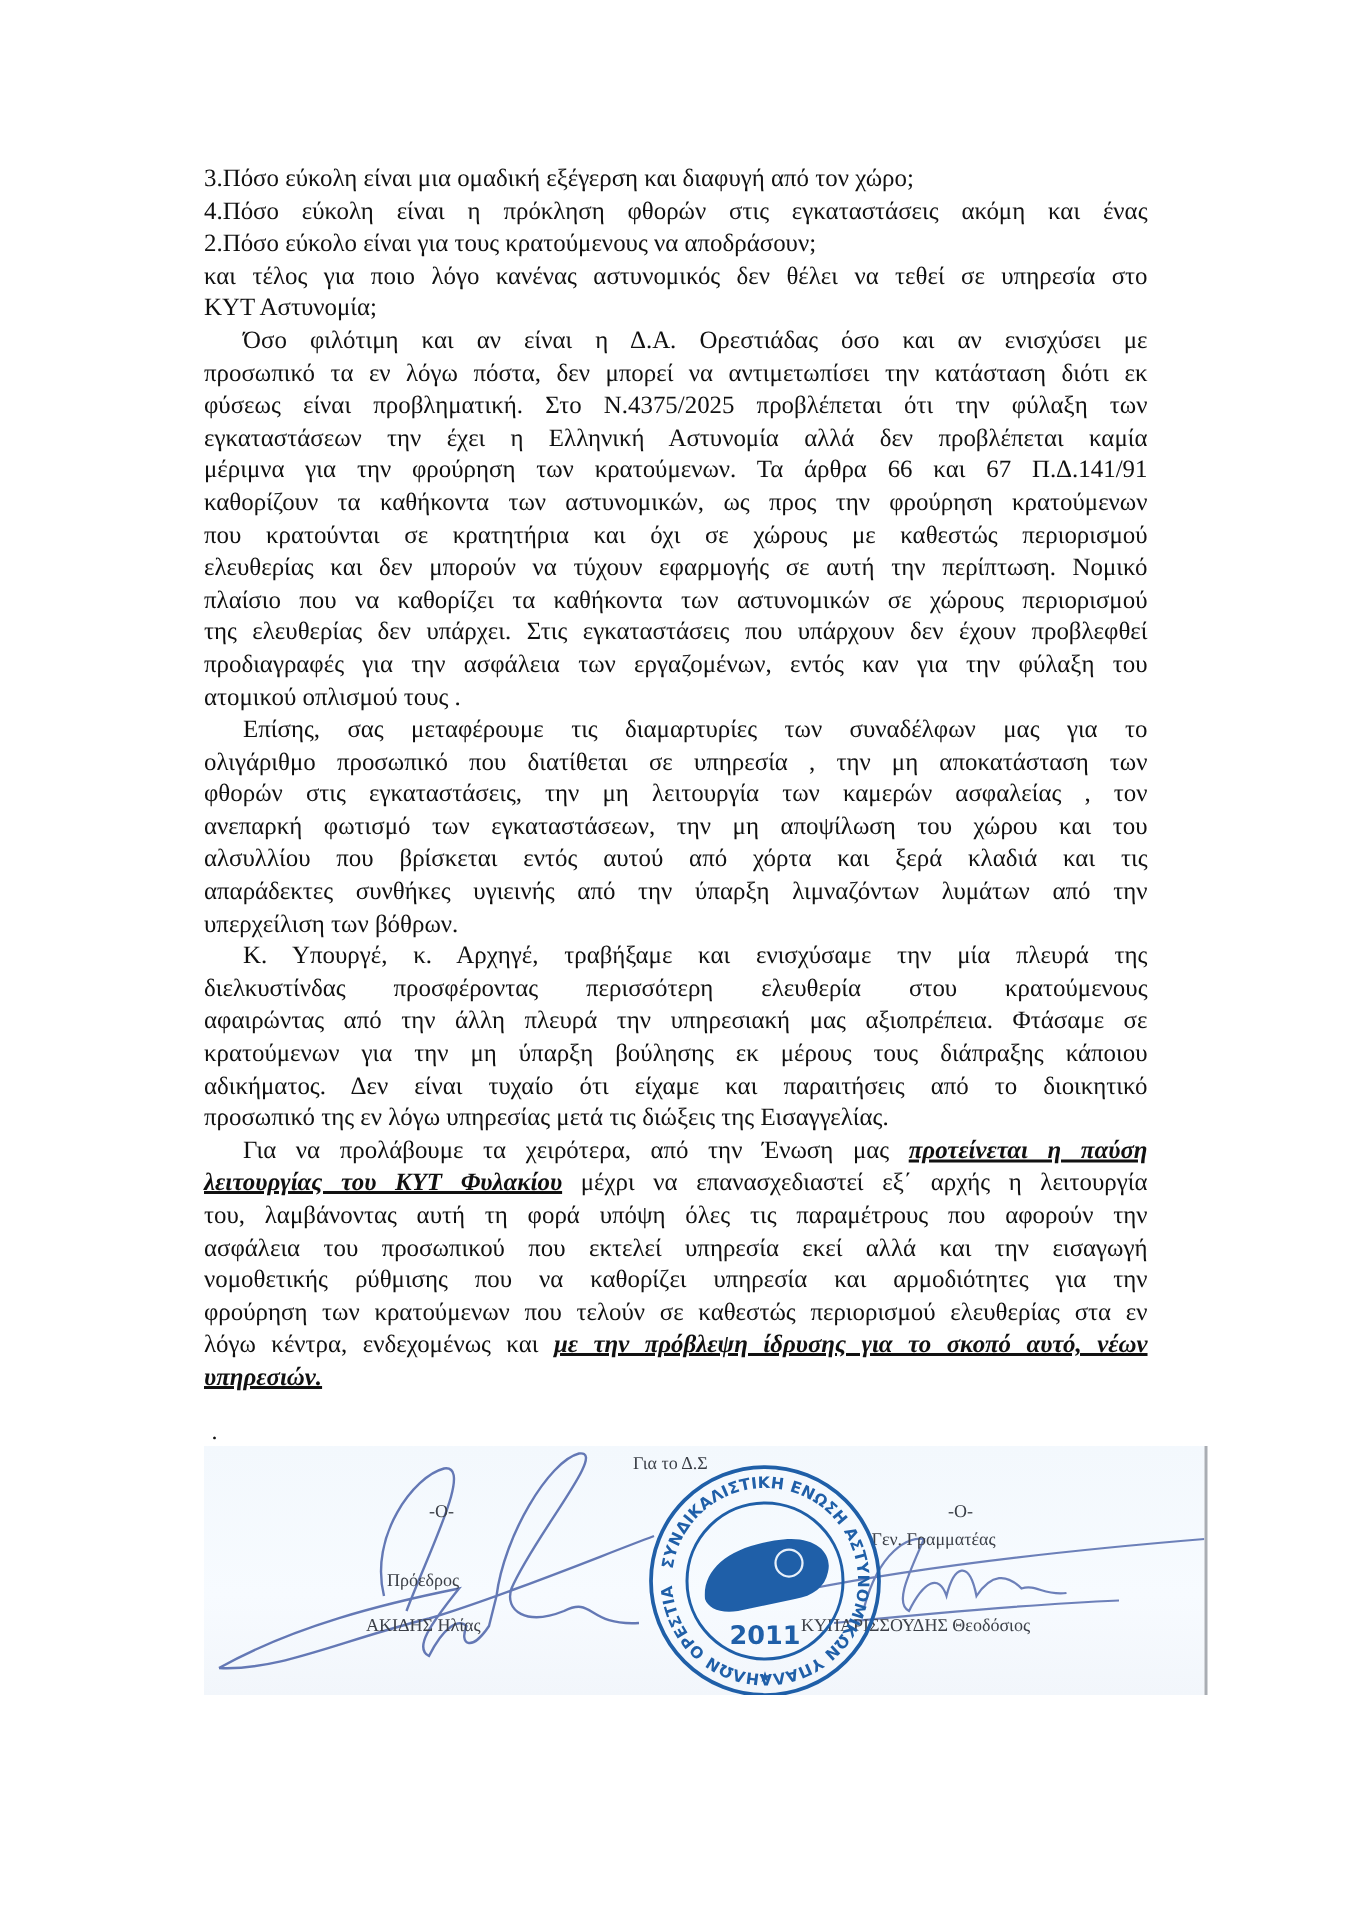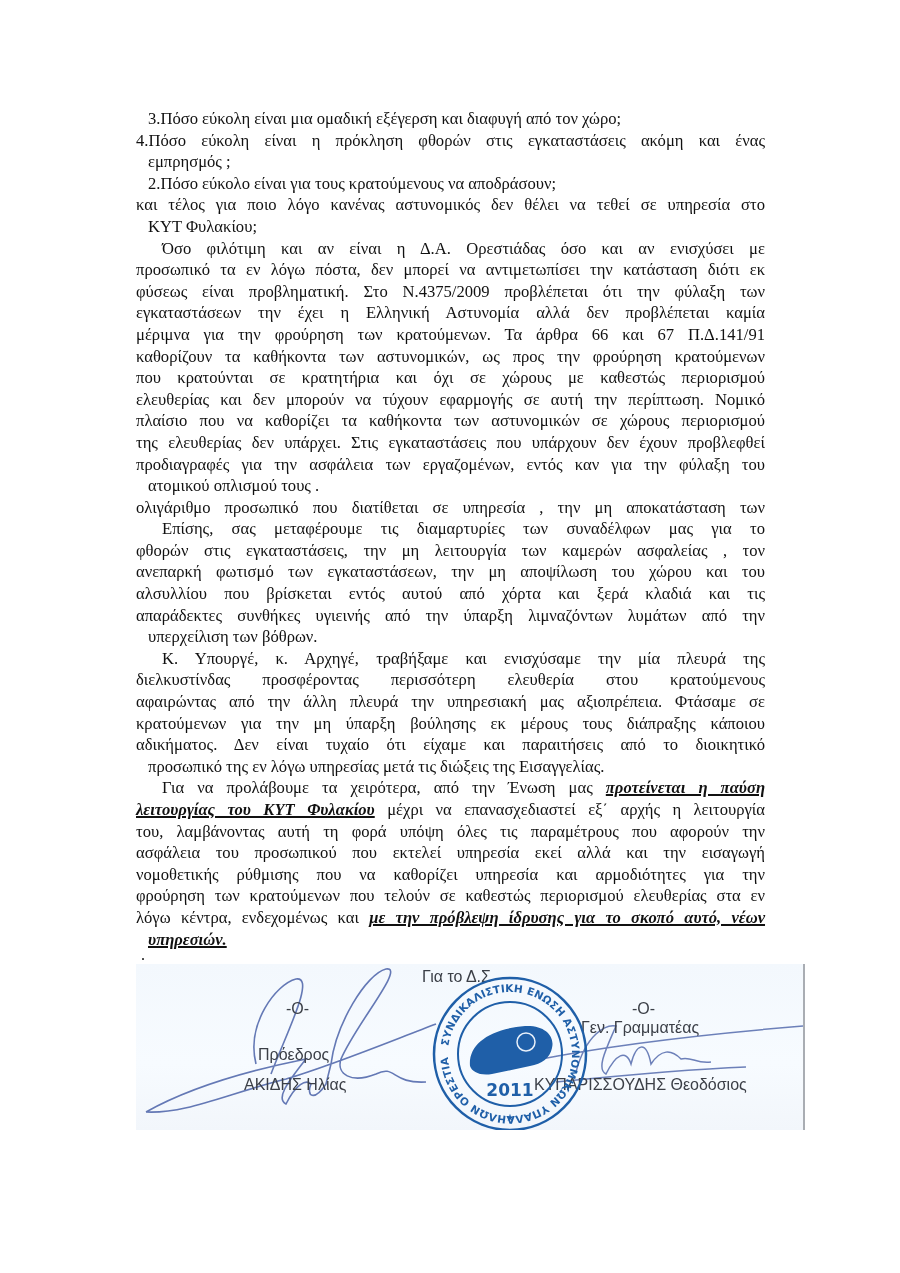--- a/index.html
+++ b/index.html
@@ -3,70 +3,69 @@
 <meta charset="utf-8">
 <style>
   html, body { margin: 0; padding: 0; background: #ffffff; }
   body { width: 900px; height: 1273px; position: relative; overflow: hidden; }
   .page {
     position: absolute; left: 136px; top: 108px; width: 629px;
     font-family: "Liberation Serif", serif;
     font-size: 16.6px; line-height: 21.6px; color: #111;
   }
   .line { display: block; white-space: nowrap; text-align: justify; text-align-last: justify; height: 21.6px; }
-  .line.last { text-align-last: left; margin-left: 12px; }
+  .line.last { text-align-last: left; }
   .indent { padding-left: 26px; }
   .bu { font-weight: bold; font-style: italic; text-decoration: underline; text-decoration-thickness: 2px; }
   .dot { position: absolute; left: 141px; top: 946px; font-family: "Liberation Serif", serif; font-size: 16px; color: #111; }
 
   .sig {
     position: absolute; left: 136px; top: 964px; width: 667px; height: 166px;
     background: linear-gradient(180deg, #f3f8fd 0%, #f7fbff 60%, #f2f6fb 100%);
     border-right: 2px solid #a9adb3;
     overflow: hidden;
   }
-  .sig-text { position: absolute; font-family: Liberation Sans, sans-serif; font-size: 16px; color: #3b3f47; white-space: nowrap; }
+  .sig-text { position: absolute; font-family: Liberation Serif, serif; font-size: 12px; color: #3b3f47; white-space: nowrap; }
   .sig svg.ink { position: absolute; left: 0; top: 0; }
   .stamp { position: absolute; left: 294px; top: 10px; width: 160px; height: 160px; }
 </style>
 </head>
 <body>
 
 <div class="page" id="letter">
     <div>
       <span class="line last">3.Πόσο εύκολη είναι μια ομαδική εξέγερση και διαφυγή  από τον χώρο;</span>
     </div>
     <div>
       <span class="line">4.Πόσο εύκολη είναι η πρόκληση φθορών στις εγκαταστάσεις ακόμη και ένας</span>
-      <span class="line last">εμπρησμός ;</span>
     </div>
     <div>
       <span class="line last">2.Πόσο εύκολο είναι για τους κρατούμενους να αποδράσουν;</span>
     </div>
     <div>
       <span class="line">και τέλος για ποιο λόγο κανένας αστυνομικός δεν θέλει να τεθεί σε υπηρεσία στο</span>
-      <span class="line last">ΚΥΤ  Φυλακίου;</span>
+      <span class="line last">ΚΥΤ  Αστυνομία;</span>
     </div>
     <div>
       <span class="line indent">Όσο φιλότιμη και αν είναι η Δ.Α. Ορεστιάδας   όσο και αν ενισχύσει με</span>
       <span class="line">προσωπικό τα  εν λόγω  πόστα,  δεν μπορεί να αντιμετωπίσει την κατάσταση διότι εκ</span>
-      <span class="line">φύσεως είναι προβληματική. Στο Ν.4375/2009 προβλέπεται ότι την φύλαξη των</span>
+      <span class="line">φύσεως είναι προβληματική. Στο Ν.4375/2025 προβλέπεται ότι την φύλαξη των</span>
       <span class="line">εγκαταστάσεων  την έχει  η Ελληνική Αστυνομία αλλά  δεν προβλέπεται καμία</span>
       <span class="line">μέριμνα για την φρούρηση των κρατούμενων. Τα άρθρα 66 και 67 Π.Δ.141/91</span>
       <span class="line">καθορίζουν τα καθήκοντα των αστυνομικών, ως προς την φρούρηση κρατούμενων</span>
       <span class="line">που κρατούνται σε κρατητήρια και όχι σε χώρους με καθεστώς περιορισμού</span>
       <span class="line">ελευθερίας και δεν μπορούν να τύχουν εφαρμογής σε αυτή την περίπτωση. Νομικό</span>
       <span class="line">πλαίσιο που να καθορίζει  τα καθήκοντα των αστυνομικών   σε χώρους περιορισμού</span>
       <span class="line">της ελευθερίας δεν υπάρχει. Στις εγκαταστάσεις που υπάρχουν  δεν έχουν προβλεφθεί</span>
       <span class="line">προδιαγραφές  για την ασφάλεια των εργαζομένων, εντός καν για την φύλαξη του</span>
       <span class="line last">ατομικού οπλισμού τους .</span>
     </div>
     <div>
+      <span class="line indent">Επίσης, σας μεταφέρουμε τις διαμαρτυρίες των συναδέλφων μας   για το</span>
       <span class="line">ολιγάριθμο  προσωπικό που διατίθεται σε υπηρεσία , την μη αποκατάσταση  των</span>
-      <span class="line indent">Επίσης, σας μεταφέρουμε τις διαμαρτυρίες των συναδέλφων μας   για το</span>
       <span class="line">φθορών στις εγκαταστάσεις,  την μη λειτουργία  των καμερών ασφαλείας , τον</span>
       <span class="line">ανεπαρκή φωτισμό των εγκαταστάσεων, την μη αποψίλωση του χώρου και του</span>
       <span class="line">αλσυλλίου που βρίσκεται εντός αυτού από χόρτα  και ξερά κλαδιά  και τις</span>
       <span class="line">απαράδεκτες συνθήκες υγιεινής από την ύπαρξη λιμναζόντων λυμάτων  από την</span>
       <span class="line last">υπερχείλιση των βόθρων.</span>
     </div>
     <div>
       <span class="line indent">Κ. Υπουργέ, κ. Αρχηγέ, τραβήξαμε και ενισχύσαμε την μία πλευρά της</span>
       <span class="line">διελκυστίνδας  προσφέροντας  περισσότερη  ελευθερία  στου  κρατούμενους</span>
       <span class="line">αφαιρώντας από την άλλη πλευρά την υπηρεσιακή μας αξιοπρέπεια. Φτάσαμε  σε</span>

